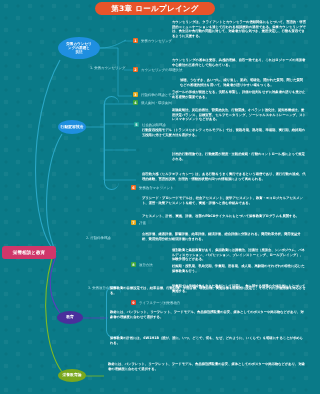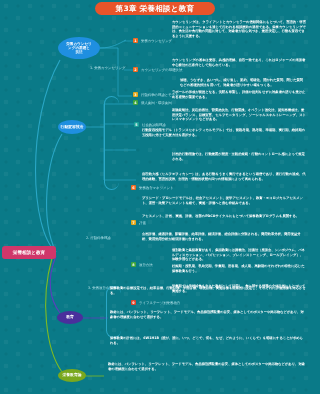--- a/index.html
+++ b/index.html
@@ -121,21 +121,21 @@
   <path d="M104,180 L 136,180" fill="none" stroke="#2aa7c6" stroke-width=".7"></path>
 
   <path d="M83,318 L 108,318" fill="none" stroke="#5b3fbe" stroke-width=".8"></path>
 
   <path d="M86,376 L 104,376" fill="none" stroke="#7fbb22" stroke-width=".8"></path>
 </svg>
 
 <div class="outline" style="left:104px;top:96px;width:14px;height:92px;border-right:none;"></div>
 <div class="outline" style="left:106px;top:286px;width:14px;height:50px;border-right:none;"></div>
 
-<div id="title">第3章 栄養相談と教育</div>
+<div id="title">第3章 ロールプレイング</div>
 
 <div class="node oval" id="node-top">
   <span style="white-space:pre-line">栄養カウンセリ
 ングの基礎と
 技法</span>
 </div>
 <div class="node oval" id="node-mid">
   <span>行動変容技法</span>
 </div>
 <div class="node pill" id="node-root">

